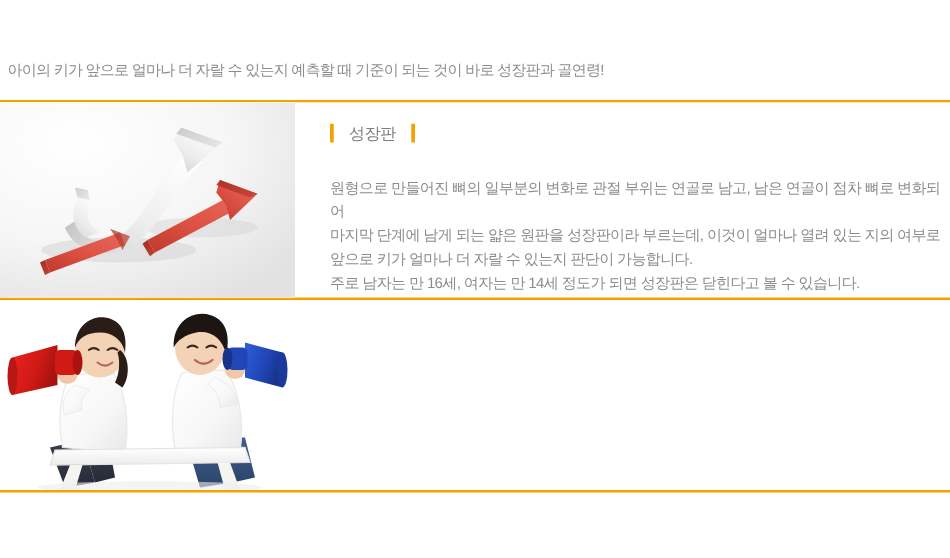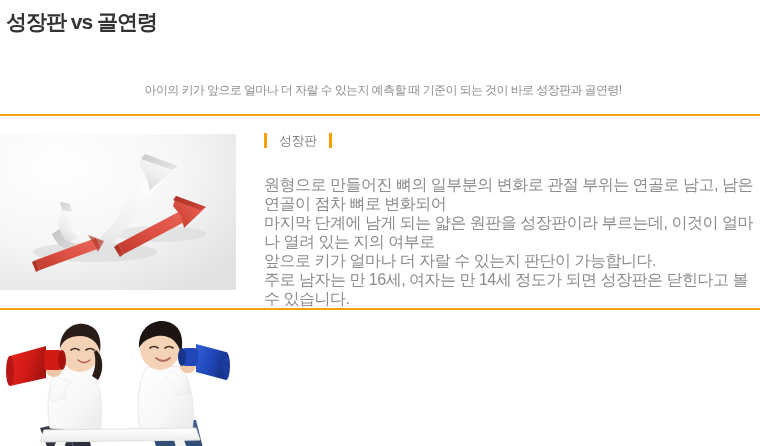--- a/index.html
+++ b/index.html
@@ -26,40 +26,39 @@
     color: #333333;
     letter-spacing: -1px;
     line-height: 26px;
     margin: 0;
   }
   .page-subtitle {
     font-size: 12px;
     color: #8c8c8c;
     letter-spacing: -0.6px;
     line-height: 16px;
-    margin: 8px;
+    margin: 0;
     padding-top: 39px;
-    text-align: center;
   }
 
   
   .rule {
     width: 760px;
     height: 2px;
     background: #f5a200;
     border: 0;
     margin: 0;
     display: block;
   }
   .rule-top    { margin-top: 16px; }
 
   
   .section {
     display: flex;
-    align-items: center;
+    align-items: flex-start;
     background: #ffffff;
   }
   .section-media {
     width: 236px;
     flex: 0 0 236px;
     position: relative;
     overflow: hidden;
     background: #ffffff;
   }
   .section-body {
@@ -89,21 +88,21 @@
     height: 15px;
     background: #f5a200;
     flex: 0 0 3px;
   }
   .heading-text {
     padding: 0 12px;
     line-height: 15px;
   }
 
   .section-text {
-    font-size: 16px;
+    font-size: 12px;
     color: #8c8c8c;
     line-height: 19px;
     letter-spacing: -0.5px;
     margin: 0;
     padding-top: 27px;
     white-space: pre-line;
   }
   .section-two .section-text {
     text-align: justify;
     padding-top: 31px;
@@ -122,21 +121,20 @@
   .kids-scene {
     position: absolute;
     inset: 0;
     background: #ffffff;
   }
 </style>
 </head>
 <body>
 
 <div class="page-header">
-  <h1 class="page-title">성장판 vs 골연령</h1>
   <p class="page-subtitle">아이의 키가 앞으로 얼마나 더 자랄 수 있는지 예측할 때 기준이 되는 것이 바로 성장판과 골연령!</p>
 </div>
 
 <hr class="rule rule-top">
 
 <div class="section section-one">
 
   <div class="section-media">
     <div class="arrow-scene">
       <svg viewBox="0 0 236 156" width="236" height="156">

